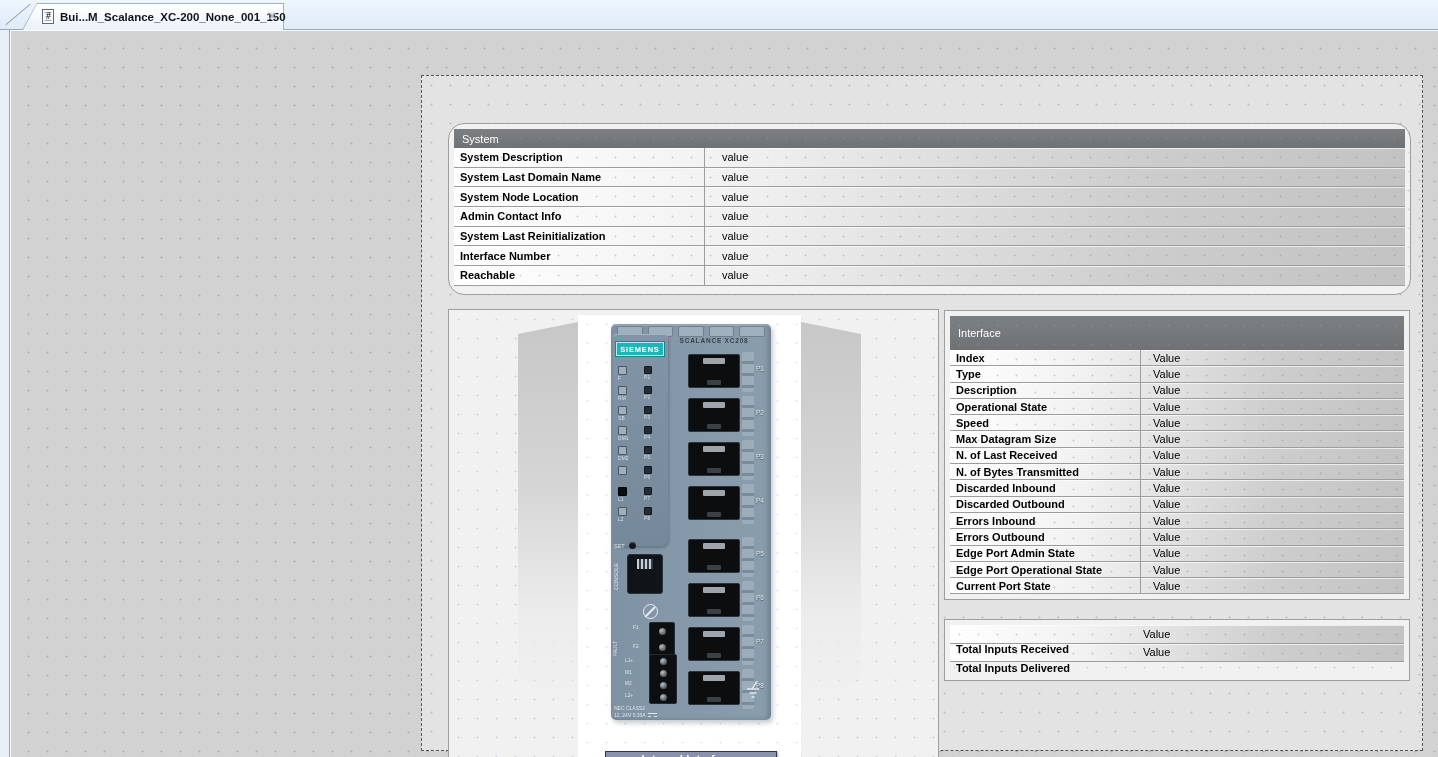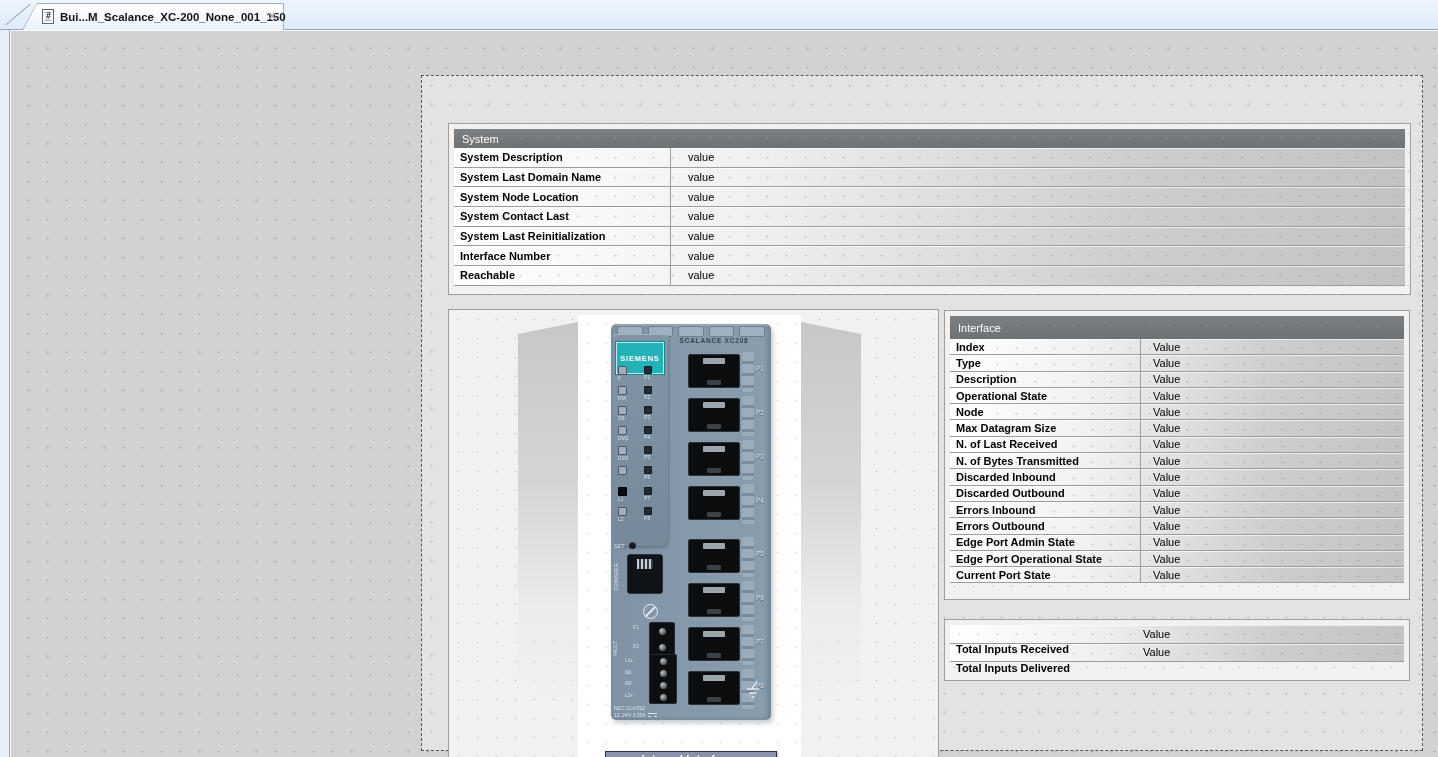--- a/index.html
+++ b/index.html
@@ -54,29 +54,29 @@
   .trow { display:flex; border-bottom:1px solid #9D9D9D;
     box-shadow:inset 0 1px 0 rgba(255,255,255,.65);
     background-image:radial-gradient(circle, rgba(104,112,176,.28) 0.8px, transparent 1.3px),
       linear-gradient(90deg,#FFFFFF 0%,#F1F1F1 30%,#CDCDCD 72%,#C3C3C3 100%);
     background-size:19px 19px,100% 100%; }
   .tlabel { font-weight:bold; font-size:11px; color:#000; padding-left:6px;
     border-right:1px solid #9D9D9D; display:flex; align-items:center; }
   .tvalue { font-size:11px; color:#000; display:flex; align-items:center; }
 
   
-  .panel-system { left:26px; top:47px; width:963px; height:172px; }
+  .panel-system { left:26px; top:47px; width:963px; height:172px;border-radius:16px; }
   .panel-system .thead { height:19px; }
   .panel-system .trow { height:19.7px; }
-  .panel-system .tlabel { width:217px; }
+  .panel-system .tlabel { width:251px; }
   .panel-system .tvalue { padding-left:17px; }
 
   
   .panel-iface { left:522px; top:234px; width:466px; height:290px; }
-  .panel-iface .thead { height:23px; }
+  .panel-iface .thead { height:34px; }
   .panel-iface .trow { height:16.3px; }
   .panel-iface .tlabel { width:191px; }
   .panel-iface .tvalue { padding-left:12px; }
 
   
   .panel-ip { left:522px; top:543px; width:466px; height:62px; }
   .panel-ip .thead { height:16px; }
   .panel-ip .trow { height:18.6px; }
   .panel-ip .tlabel { width:181px;margin-top:24px; }
   .panel-ip .tvalue { padding-left:12px; }
@@ -102,21 +102,21 @@
       2px 3px 5px rgba(90,100,110,.35); }
   .vents { position:absolute; left:6px; right:6px; top:2px; height:11px; display:flex; gap:5px; }
   .vents span { flex:1; background:#9FB0BE; border:1px solid #6E8090; border-radius:2px; }
   .model-label { position:absolute; right:6px; top:13px; width:102px; text-align:center;
     font-size:6.5px; font-weight:bold; letter-spacing:0.8px; color:#39434D; white-space:nowrap; }
 
   .led-plate { position:absolute; left:2px; top:10px; width:55px; height:212px;
     background:linear-gradient(180deg,#8295A6 0%,#76899B 100%);
     border-radius:4px 4px 8px 8px;
     box-shadow:inset 0 1px 0 rgba(255,255,255,.3), 1px 2px 3px rgba(30,45,60,.3); }
-  .brand-badge { position:absolute; left:3px; top:8px; width:48px; height:32px;
+  .brand-badge { position:absolute; left:3px; top:8px; width:48px; height:14px;
     background:#23B2B8; border:1px solid #BFE8EA; box-shadow:0 0 0 1px #18878C;
     color:#FFFFFF; font-size:7.5px; font-weight:bold; letter-spacing:0.8px;
     display:flex; align-items:center; justify-content:center; }
   .led-col { position:absolute; top:32px; display:flex; flex-direction:column; gap:2.6px; }
   .led-col-1 { left:5px; }
   .led-col-2 { left:31px; }
   .ledrow { height:17.5px; display:flex; flex-direction:column; align-items:flex-start; }
   .led { width:9px; height:9px; background:#A2AFBB; border:1px solid #4A5864; border-radius:1px; }
   .led-col-2 .led { width:8px; height:8px; background:#232C34; border-color:#12181E; }
   .led-col-1 .ledrow:nth-of-type(7) .led { background:#0B0E10; border-color:#000; }
@@ -226,21 +226,21 @@
                 <div class="tlabel">System Last Domain Name</div>
                 <div class="tvalue">value</div>
               </div>
 
               <div class="trow">
                 <div class="tlabel">System Node Location</div>
                 <div class="tvalue">value</div>
               </div>
 
               <div class="trow">
-                <div class="tlabel">System Contact Last</div>
+                <div class="tlabel">Admin Contact Info</div>
                 <div class="tvalue">value</div>
               </div>
 
               <div class="trow">
                 <div class="tlabel">System Last Reinitialization</div>
                 <div class="tvalue">value</div>
               </div>
 
               <div class="trow">
                 <div class="tlabel">Interface Number</div>
@@ -484,21 +484,21 @@
                 <div class="tlabel">Description</div>
                 <div class="tvalue">Value</div>
               </div>
 
               <div class="trow">
                 <div class="tlabel">Operational State</div>
                 <div class="tvalue">Value</div>
               </div>
 
               <div class="trow">
-                <div class="tlabel">Node</div>
+                <div class="tlabel">Speed</div>
                 <div class="tvalue">Value</div>
               </div>
 
               <div class="trow">
                 <div class="tlabel">Max Datagram Size</div>
                 <div class="tvalue">Value</div>
               </div>
 
               <div class="trow">
                 <div class="tlabel">N. of Last Received</div>

